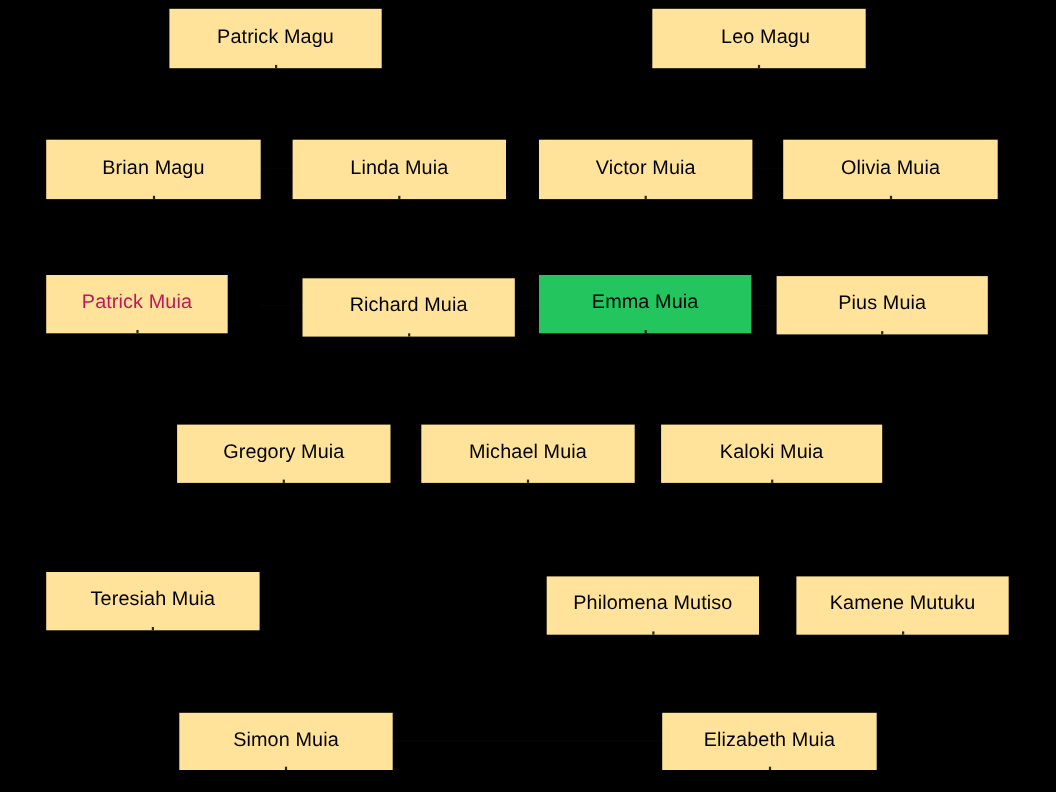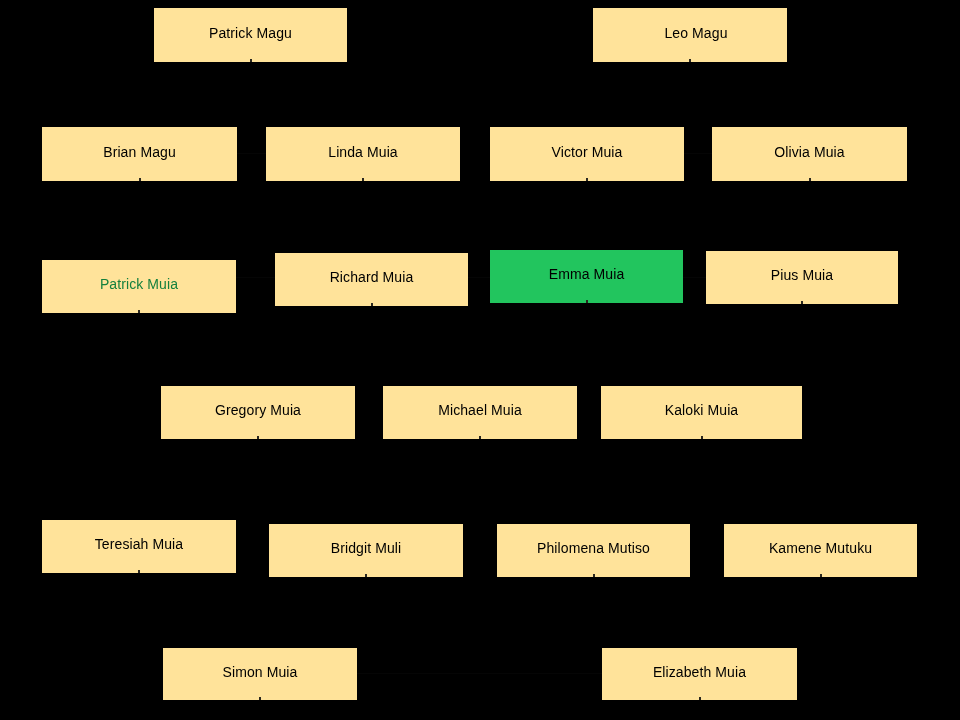--- a/index.html
+++ b/index.html
@@ -20,21 +20,21 @@
   }
   .node {
     position: absolute;
     box-sizing: border-box;
     background: #ffe39a;
     color: #000000;
     display: flex;
     align-items: center;
     justify-content: center;
     text-align: center;
-    font-size: 14px;
+    font-size: 18px;
     line-height: 1.15;
     letter-spacing: 0.1px;
     white-space: nowrap;
     border: 0;
     padding: 0 6px;
   }
   .node-label {
     display: block;
     position: relative;
     top: -2px;
@@ -81,21 +81,21 @@
       <span class="stub"></span>
     </div>
     <div class="node" style="left: 490px; top: 127px; width: 194px; height: 54px; background: rgb(255, 227, 154); color: rgb(0, 0, 0);">
       <span class="node-label">Victor Muia</span>
       <span class="stub"></span>
     </div>
     <div class="node" style="left: 712px; top: 127px; width: 195px; height: 54px; background: rgb(255, 227, 154); color: rgb(0, 0, 0);">
       <span class="node-label">Olivia Muia</span>
       <span class="stub"></span>
     </div>
-    <div class="node" style="left: 42px; top: 260px; width: 194px; height: 53px; background: rgb(255, 227, 154); color: #15803d;">
+    <div class="node" style="left: 42px; top: 250px; width: 165px; height: 53px; background: rgb(255, 227, 154); color: #be185d;">
       <span class="node-label">Patrick Muia</span>
       <span class="stub"></span>
     </div>
     <div class="node" style="left: 275px; top: 253px; width: 193px; height: 53px; background: rgb(255, 227, 154); color: rgb(0, 0, 0);">
       <span class="node-label">Richard Muia</span>
       <span class="stub"></span>
     </div>
     <div class="node" style="left: 490px; top: 250px; width: 193px; height: 53px; background: #22c55e; color: rgb(0, 0, 0);">
       <span class="node-label">Emma Muia</span>
       <span class="stub"></span>
@@ -113,24 +113,20 @@
       <span class="stub"></span>
     </div>
     <div class="node" style="left: 601px; top: 386px; width: 201px; height: 53px; background: rgb(255, 227, 154); color: rgb(0, 0, 0);">
       <span class="node-label">Kaloki Muia</span>
       <span class="stub"></span>
     </div>
     <div class="node" style="left: 42px; top: 520px; width: 194px; height: 53px; background: rgb(255, 227, 154); color: rgb(0, 0, 0);">
       <span class="node-label">Teresiah Muia</span>
       <span class="stub"></span>
     </div>
-    <div class="node" style="left: 269px; top: 524px; width: 194px; height: 53px; background: rgb(255, 227, 154); color: rgb(0, 0, 0);">
-      <span class="node-label">Bridgit Muli</span>
-      <span class="stub"></span>
-    </div>
     <div class="node" style="left: 497px; top: 524px; width: 193px; height: 53px; background: rgb(255, 227, 154); color: rgb(0, 0, 0);">
       <span class="node-label">Philomena Mutiso</span>
       <span class="stub"></span>
     </div>
     <div class="node" style="left: 724px; top: 524px; width: 193px; height: 53px; background: rgb(255, 227, 154); color: rgb(0, 0, 0);">
       <span class="node-label">Kamene Mutuku</span>
       <span class="stub"></span>
     </div>
     <div class="node" style="left: 163px; top: 648px; width: 194px; height: 52px; background: rgb(255, 227, 154); color: rgb(0, 0, 0);">
       <span class="node-label">Simon Muia</span>

